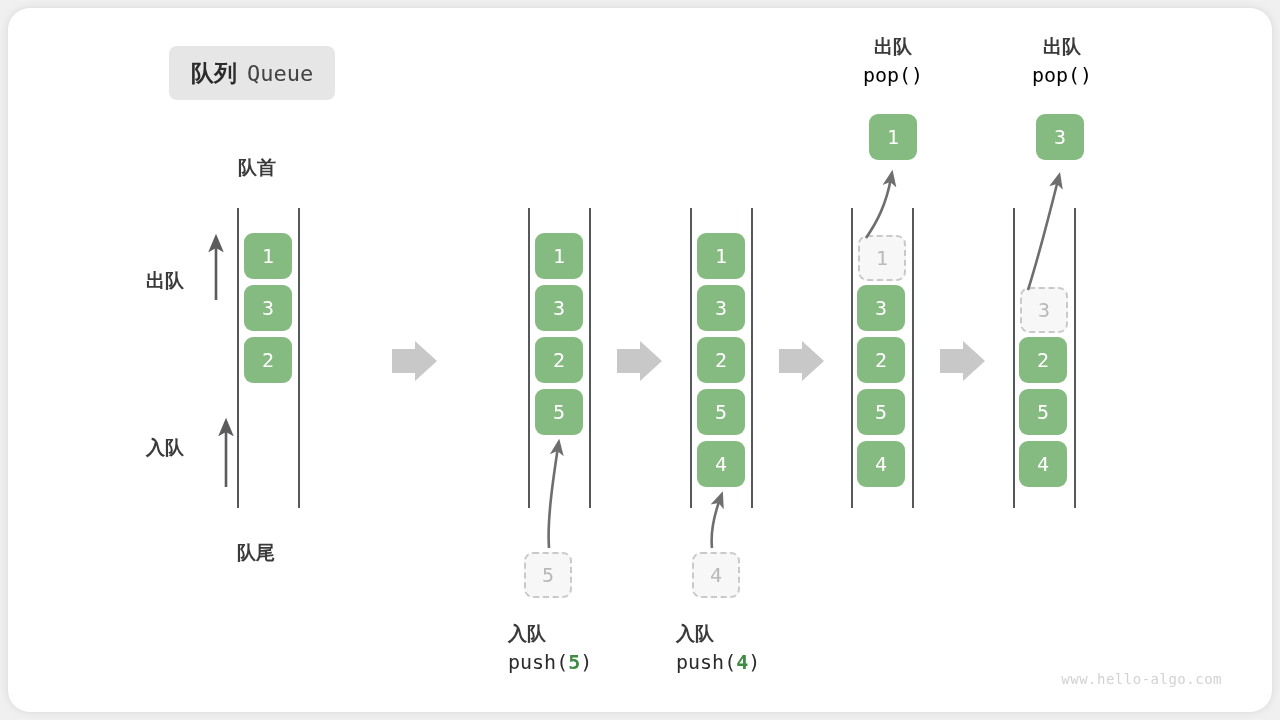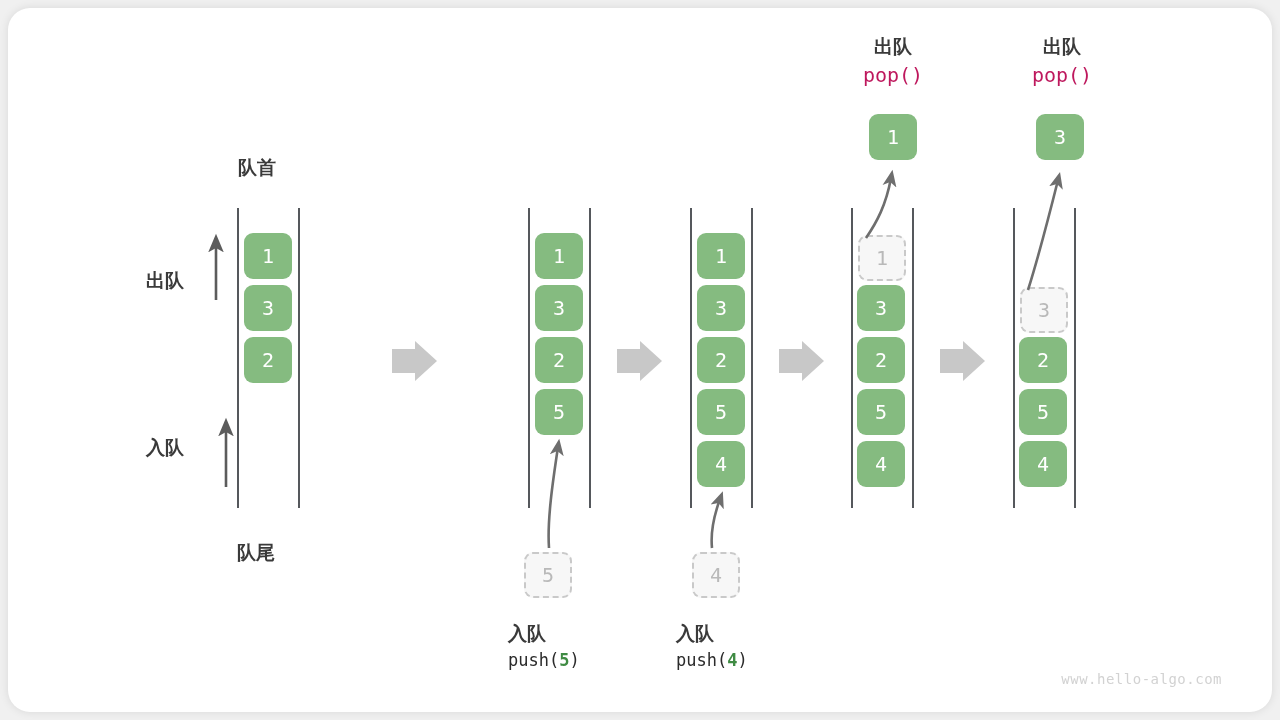--- a/index.html
+++ b/index.html
@@ -65,21 +65,21 @@
     white-space: nowrap;
     line-height: 1.45;
   }
   .op-caption .cn {
     font-size: 19px;
     font-weight: bold;
     color: #3a3a3a;
     display: block;
   }
   .op-caption .code {
-    font-size: 17px;
+    font-size: 20px;
     color: #2b2b2b;
     font-family: "DejaVu Sans Mono", "Liberation Mono", monospace;
     display: block;
     letter-spacing: 0px;
   }
   .op-caption .code .val { color: #3f8b43; font-weight: bold; }
 
   .pop-head {
     position: absolute;
     text-align: center;
@@ -87,21 +87,21 @@
     line-height: 1.45;
   }
   .pop-head .cn {
     font-size: 19px;
     font-weight: bold;
     color: #3a3a3a;
     display: block;
   }
   .pop-head .code {
     font-size: 20px;
-    color: #be185d;
+    color: #000000;
     font-family: "DejaVu Sans Mono", "Liberation Mono", monospace;
     display: block;
   }
 
   
   .rail {
     position: absolute;
     width: 2px;
     background: #55585c;
   }
@@ -146,20 +146,24 @@
     height: 720px;
     pointer-events: none;
   }
 </style>
 </head>
 <body>
 
 <div id="stage">
   <div id="card"></div>
 
+  <div class="title-chip">
+    <span class="title-cn">队列</span>
+    <span class="title-en">Queue</span>
+  </div>
 
   <div class="cn-label" style="left:238px; top:155px;">队首</div>
   <div class="cn-label" style="left:237px; top:540px;">队尾</div>
   <div class="cn-label" style="left:146px; top:268px;">出队</div>
   <div class="cn-label" style="left:146px; top:435px;">入队</div>
 
   <div class="rail" style="left:237px; top:208px; height:300px;"></div>
   <div class="rail" style="left:298px; top:208px; height:300px;"></div>
 
   <div class="cell" style="left:244px; top:233px;">1</div>

